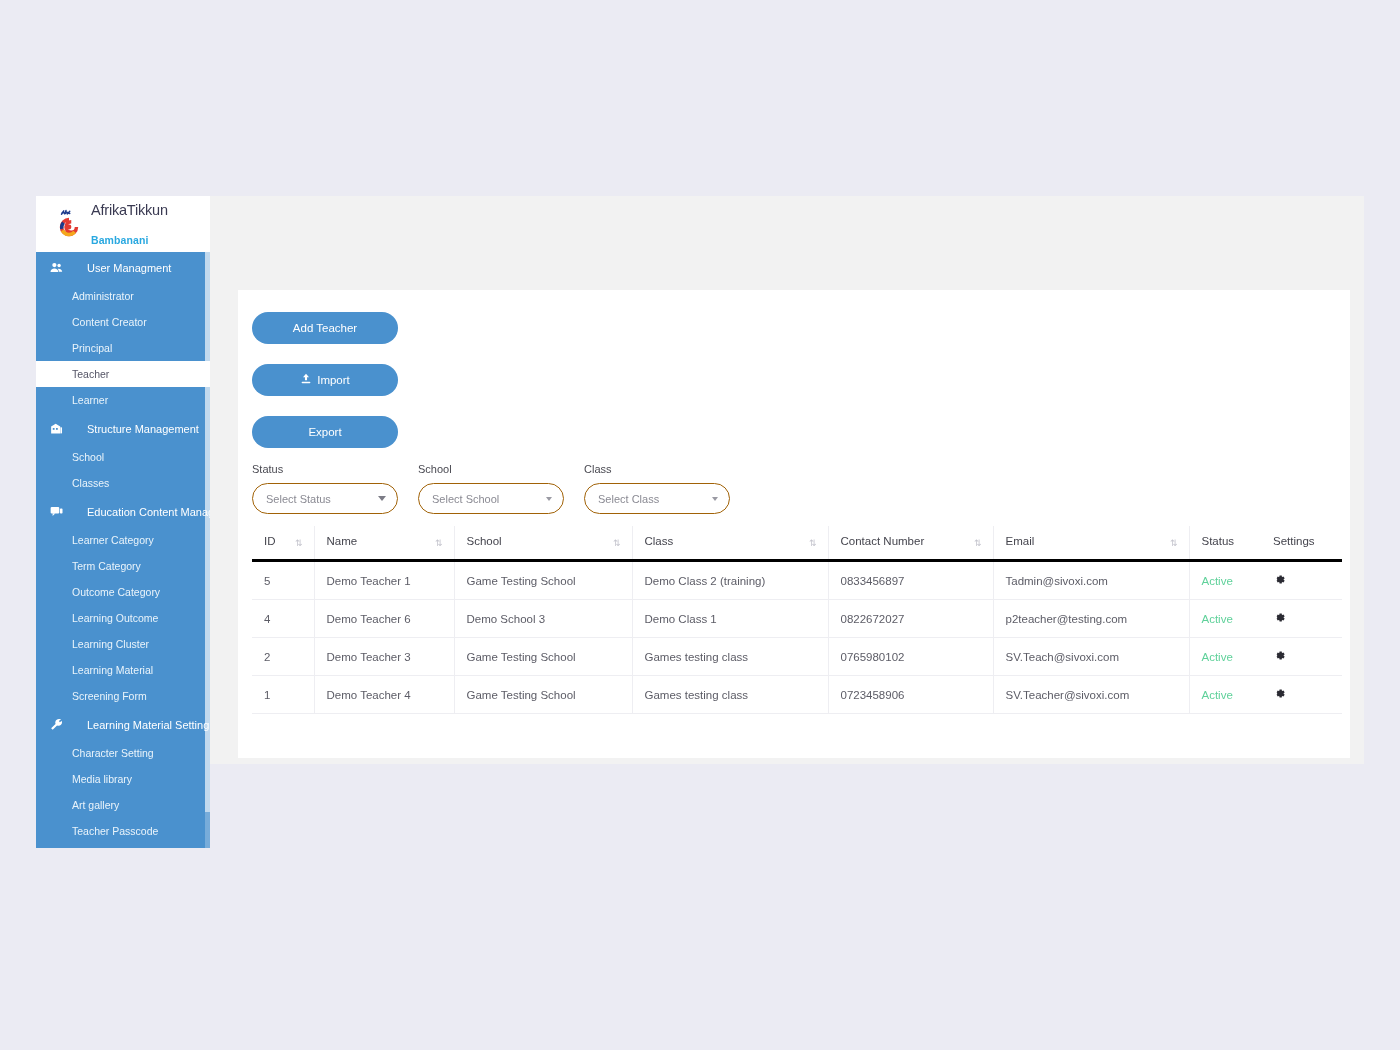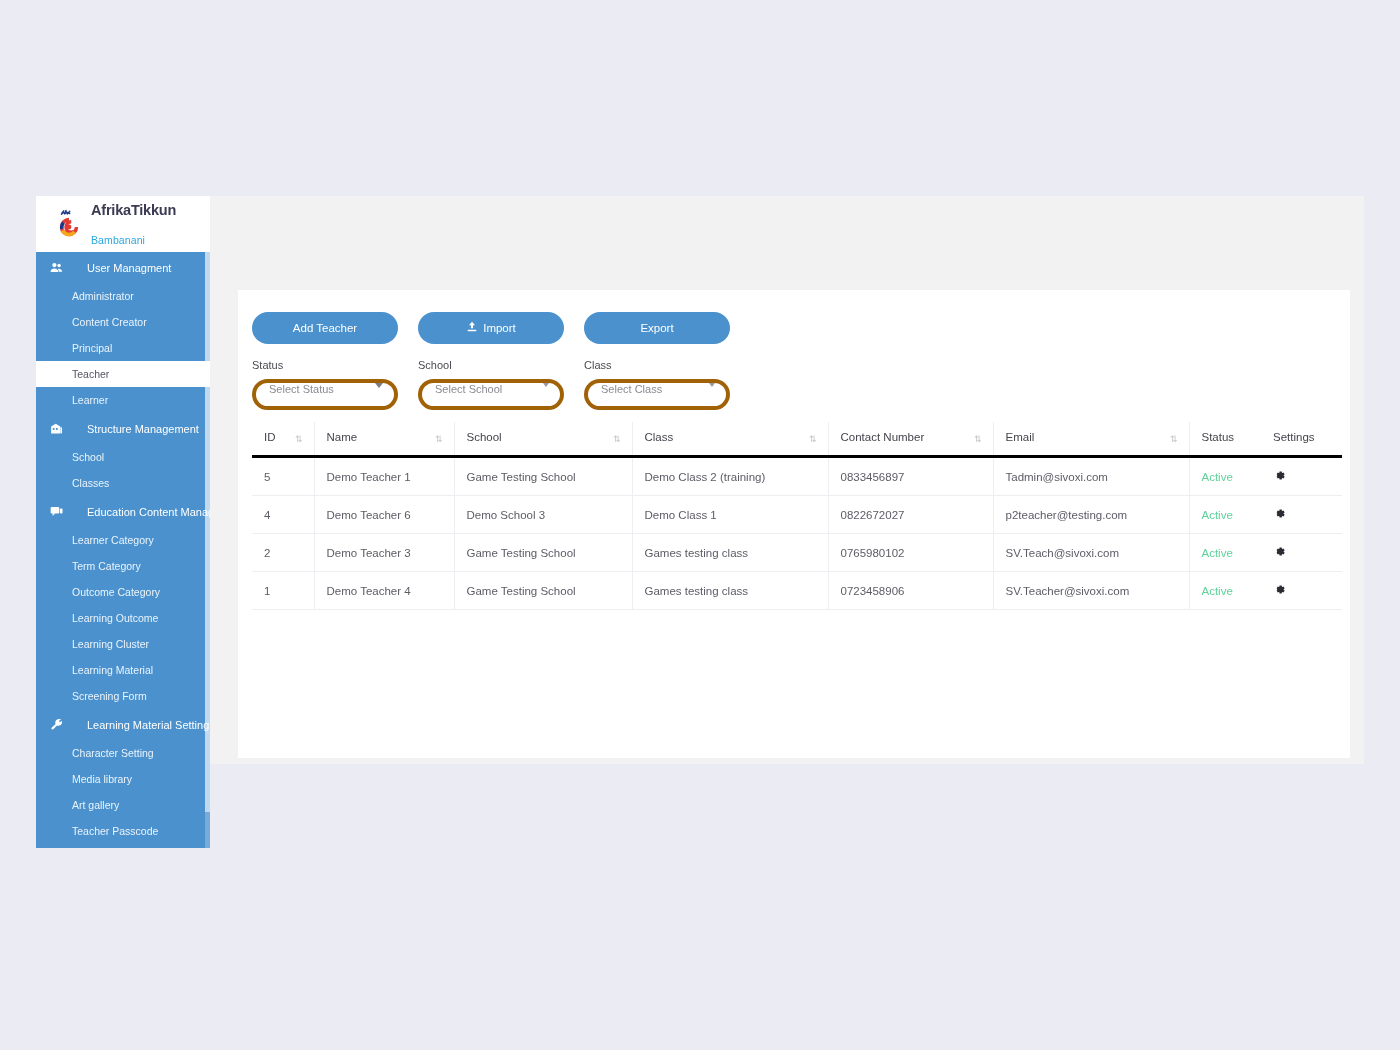--- a/index.html
+++ b/index.html
@@ -30,25 +30,25 @@
     height: 56px;
     background: #ffffff;
     display: flex;
     align-items: center;
     padding-left: 18px;
     gap: 7px;
   }
   .brand-mark { width: 30px; height: 30px; position: relative; flex: none; }
   .brand-text { line-height: 1; }
   .brand-title {
-    font-size: 14.5px; font-weight: bold; color: #3a3a52;
+    font-size: 14.5px; font-weight: normal; color: #3a3a52;
     letter-spacing: -0.2px; white-space: nowrap;
   }
   .brand-sub {
-    font-size: 10.5px; font-weight: normal; color: #29a8e0;
+    font-size: 10.5px; font-weight: bold; color: #29a8e0;
     letter-spacing: 0.1px; margin-top: 18px;
   }
 
   .nav-section {
     display: flex; align-items: center; gap: 24px;
     padding: 9px 12px 9px 14px;
     color: #ffffff; font-size: 11px;
     white-space: nowrap;
     cursor: pointer;
   }
@@ -117,43 +117,43 @@
   }
   #card {
     background: #ffffff;
     width: 1112px;
     height: 468px;
     padding: 22px 14px 0 14px;
     position: relative;
   }
 
   
-  .btn-row { display: flex; gap: 20px; padding-left: 0; }
+  .btn-row { display: flex; gap: 20px; padding-left: 0; flex-direction: column; }
   .btn {
     width: 146px; height: 32px;
     border-radius: 18px;
     background: #4a91ce;
     color: #ffffff;
     font-size: 11.5px;
     display: flex; align-items: center; justify-content: center;
     gap: 5px;
     border: none; cursor: pointer;
     font-family: "Liberation Sans", sans-serif;
   }
 
   
   .filter-row { display: flex; gap: 20px; margin-top: 15px; }
   .filter { width: 146px; }
   .filter-label { font-size: 11px; color: #4a4a52; margin-bottom: 8px; }
   .select-box {
     width: 146px; height: 31px;
-    border: 4px solid #a16207;
+    border: 1px solid #a16207;
     border-radius: 17px;
     background: #ffffff;
-    display: flex; align-items: flex-start;
+    display: flex; align-items: center;
     padding: 0 11px 0 13px;
     font-size: 11px; color: #8a8a93;
     cursor: pointer;
     position: relative;
   }
   .select-box span.val { flex: 1; }
   .sel-caret {
     width: 0; height: 0;
     border-left: 4px solid transparent;
     border-right: 4px solid transparent;

